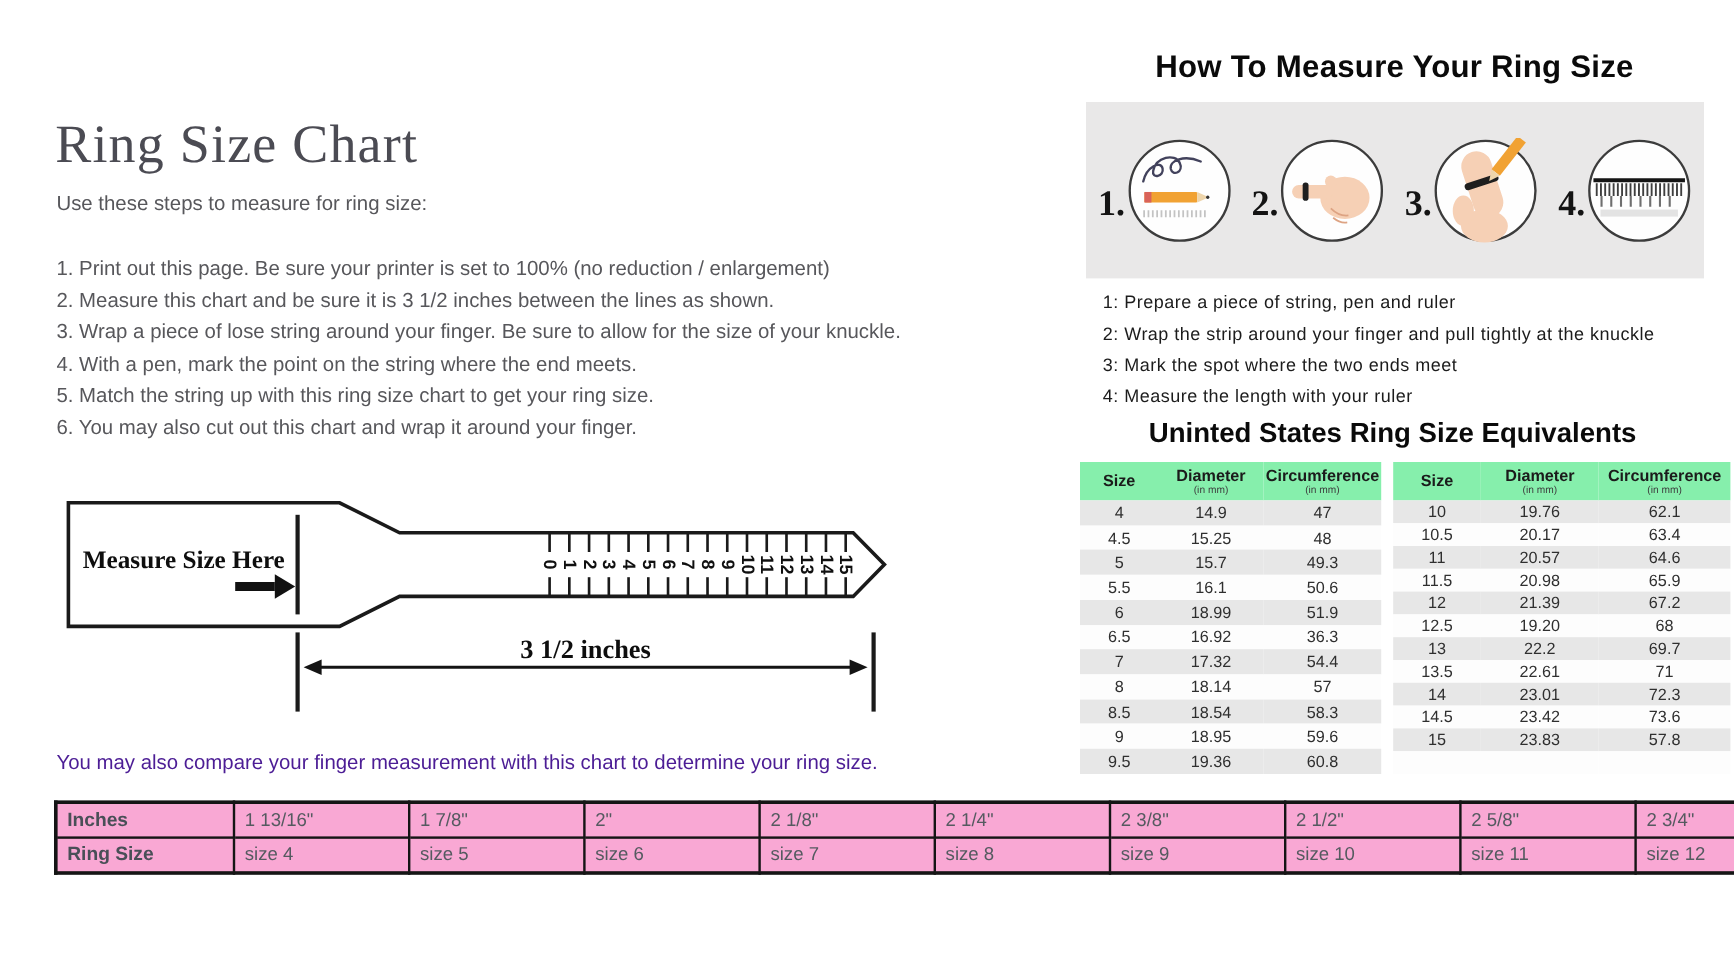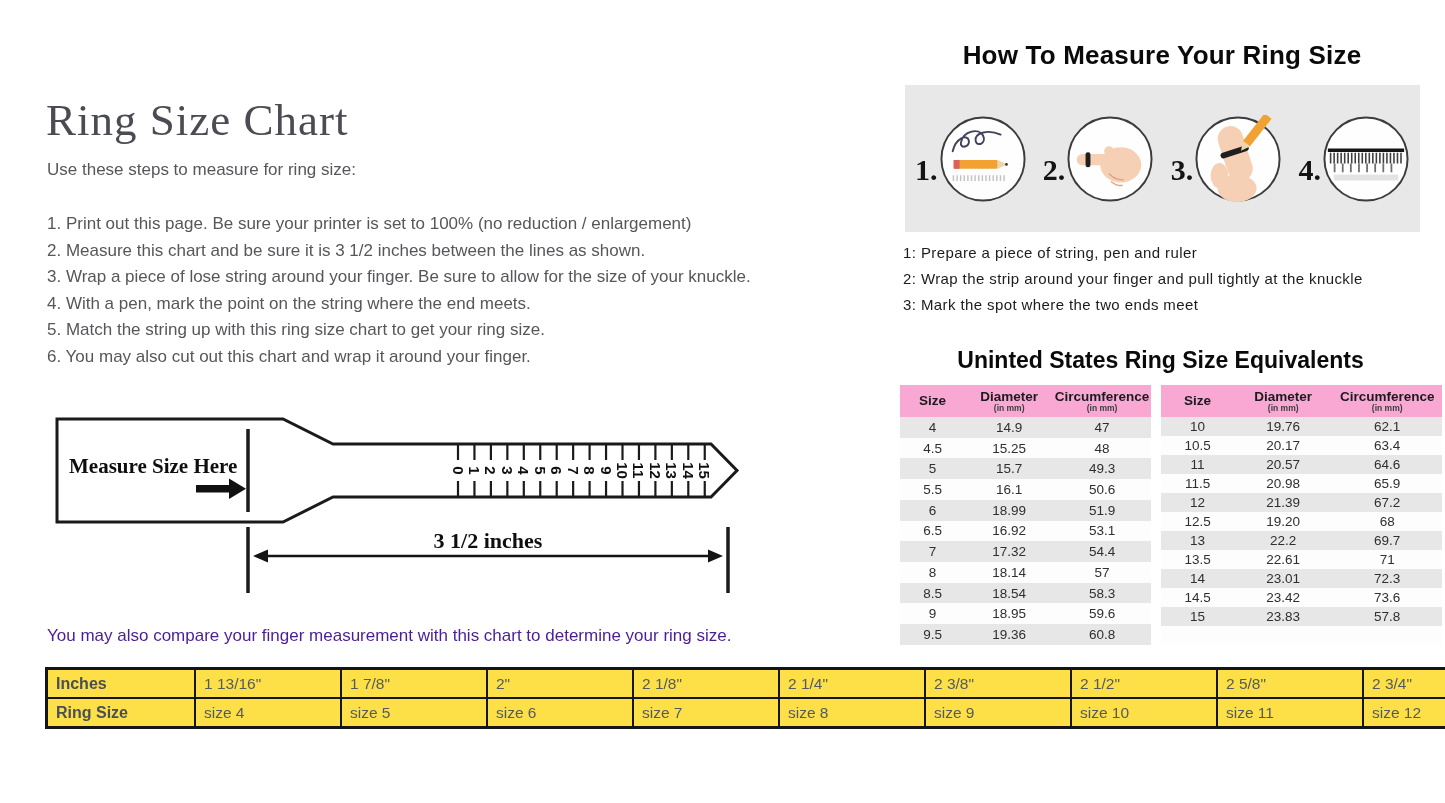--- a/index.html
+++ b/index.html
@@ -27,41 +27,41 @@
 
   
   .howto-title{left:902px;top:40px;width:520px;text-align:center;
     font-size:26px;font-weight:bold;color:#0a0a0a;letter-spacing:0.2px;}
   .circles-box{left:905px;top:85px;width:515px;height:147px;background:#e9e8e8;
     display:flex;align-items:center;justify-content:space-between;padding:0 10px;box-sizing:border-box;}
   .circle-item{display:flex;align-items:flex-end;}
   .circle-item .num{font-family:"Liberation Serif",serif;font-weight:bold;font-size:30px;
     color:#141414;margin:0 1px 16px 0;}
   .howto-steps{left:903px;top:244px;font-size:15px;color:#1c1c1c;letter-spacing:0.4px;}
-  .howto-steps div{margin-bottom:9px;}
+  .howto-steps div{margin-bottom:9px;margin-left:16px;}
   .equiv-title{left:898px;top:347px;width:525px;text-align:center;
     font-size:23px;font-weight:bold;color:#0a0a0a;}
 
   
   .equiv-wrap{left:900px;top:385px;display:flex;gap:10px;}
   table.equiv{border-collapse:collapse;table-layout:fixed;}
   table.equiv.t-left{width:251px;}
   table.equiv.t-right{width:281px;}
-  table.equiv th{background:#f9a8d4;height:32px;padding:0;vertical-align:middle;text-align:center;}
+  table.equiv th{background:#86efac;height:32px;padding:0;vertical-align:middle;text-align:center;}
   table.equiv .cn{font-size:13.5px;font-weight:bold;color:#1b1b1b;line-height:14px;}
-  table.equiv .cu{font-size:8.5px;font-weight:bold;color:#3d3d3d;line-height:9px;}
+  table.equiv .cu{font-size:8.5px;font-weight:normal;color:#3d3d3d;line-height:9px;}
   table.equiv td{height:19px;padding:0;font-size:13.5px;color:#2f2f2f;text-align:center;}
   table.equiv tbody tr:nth-child(odd){background:#e7e7e7;}
   table.equiv tbody tr:nth-child(even){background:#fdfdfd;}
 
   
   .conv-wrap{left:45px;top:667px;}
   table.conv{border-collapse:collapse;border:3px solid #151515;table-layout:fixed;width:1366px;}
   table.conv th,table.conv td{border:2.5px solid #151515;height:27px;padding:0 0 0 8px;
-    text-align:left;vertical-align:middle;background:#fde047;}
+    text-align:left;vertical-align:middle;background:#f9a8d4;}
   table.conv th{width:138px;font-size:16px;font-weight:bold;color:#494f57;}
   table.conv td{width:136px;font-size:15.5px;color:#555a60;font-weight:normal;}
 </style>
 </head>
 <body>
 
 <div class="abs page-title">Ring Size Chart</div>
 <div class="abs intro">Use these steps to measure for ring size:</div>
 
 <div class="abs steps">
@@ -198,20 +198,21 @@
       <line x1="12" y1="54" x2="78" y2="54" stroke="#6f6f6f" stroke-width="9" stroke-dasharray="1.8,6.5"></line>
       <rect x="12" y="61" width="66" height="6" fill="#e3e3e3"></rect>
     </svg>
   </div>
 </div>
 
 <div class="abs howto-steps">
   <div>1: Prepare a piece of string, pen and ruler</div>
   <div>2: Wrap the strip around your finger and pull tightly at the knuckle</div>
   <div>3: Mark the spot where the two ends meet</div>
+  <div>4: Measure the length with your ruler</div>
 </div>
 
 <div class="abs equiv-title">Uninted States Ring Size Equivalents</div>
 
 <div class="abs equiv-wrap">
   <table class="equiv t-left">
     <colgroup>
         <col style="width:26%">
         <col style="width:35%">
         <col style="width:39%">
@@ -253,21 +254,21 @@
           <td>50.6</td>
         </tr>
         <tr>
           <td>6</td>
           <td>18.99</td>
           <td>51.9</td>
         </tr>
         <tr>
           <td>6.5</td>
           <td>16.92</td>
-          <td>53.1</td>
+          <td>36.3</td>
         </tr>
         <tr>
           <td>7</td>
           <td>17.32</td>
           <td>54.4</td>
         </tr>
         <tr>
           <td>8</td>
           <td>18.14</td>
           <td>57</td>

